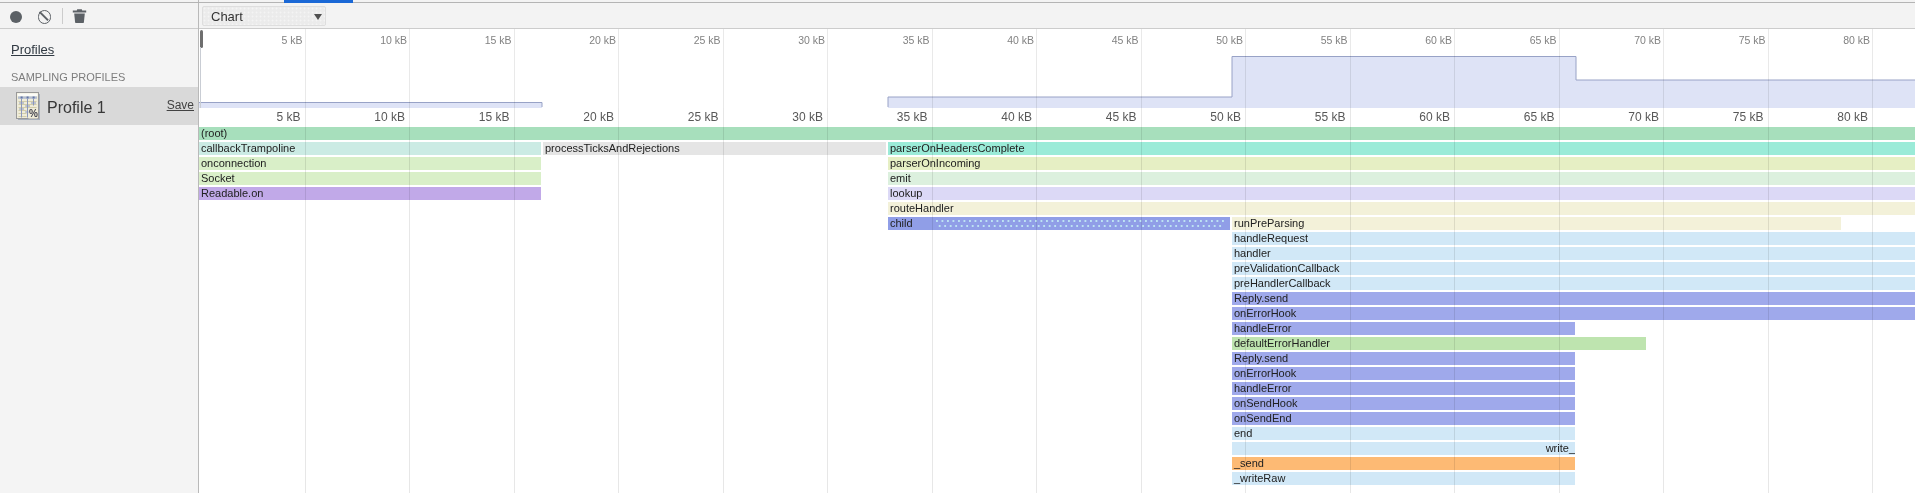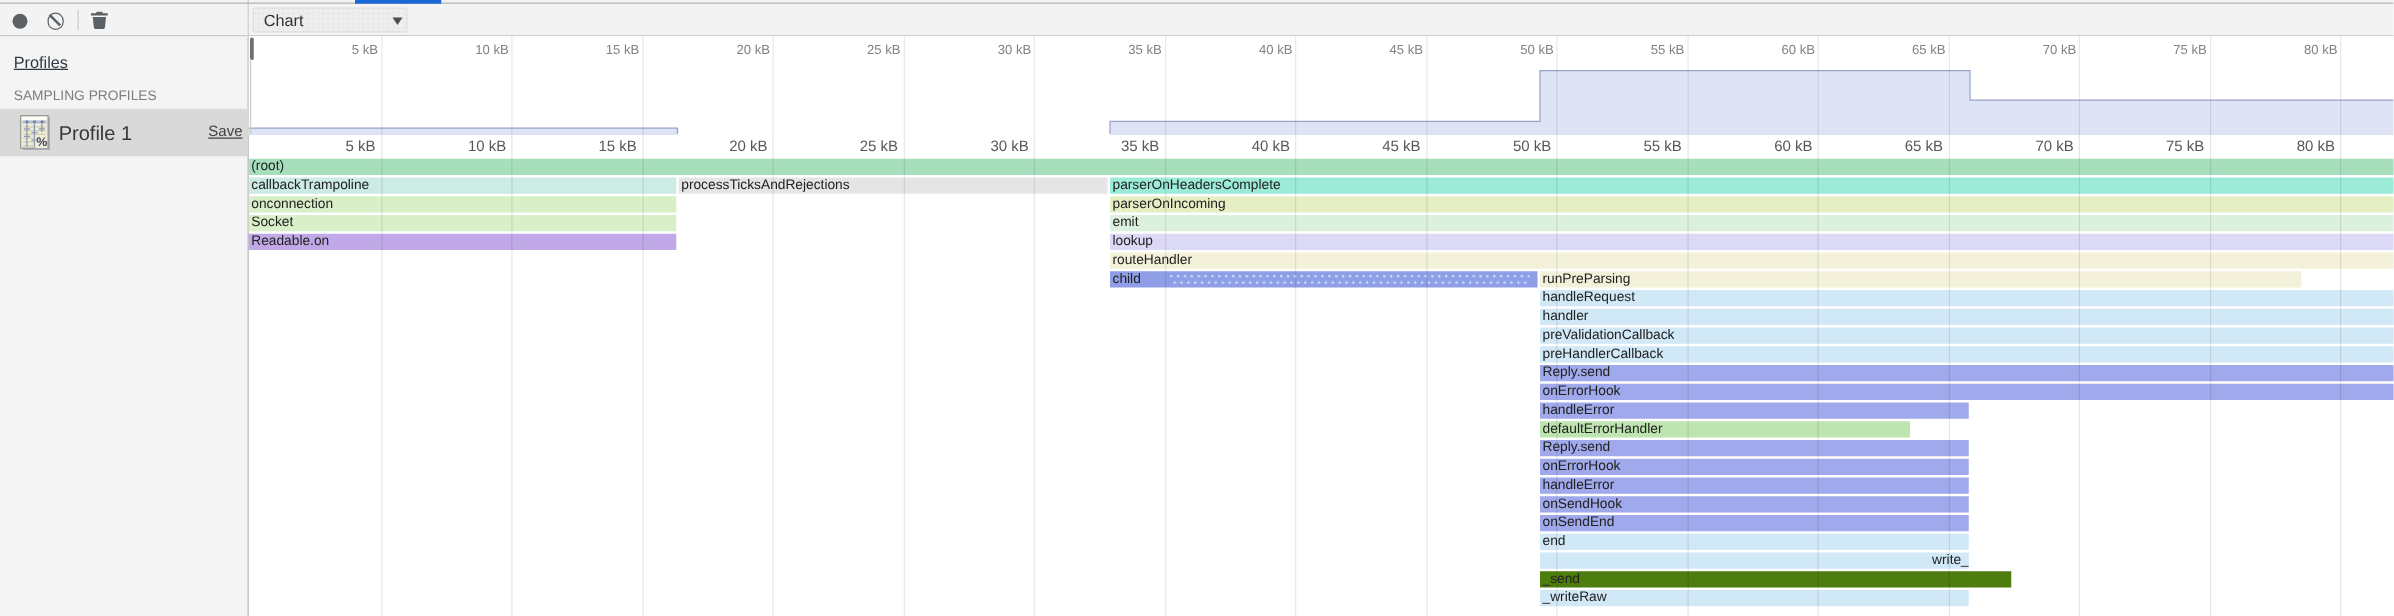--- a/index.html
+++ b/index.html
@@ -190,29 +190,29 @@
           <div class="bar" style="left: 689px; top: 202px; width: 1027px; background: rgb(243, 241, 217);">routeHandler</div>
           <div class="bar" style="left: 689px; top: 217px; width: 342px; background: rgb(144, 158, 231);">child<div style="position: absolute; left: 48px; right: 6px; top: 0px; height: 13px; background-image: radial-gradient(circle at 1px 4px, rgb(188, 227, 243) 0.8px, rgba(0, 0, 0, 0) 1.2px), radial-gradient(circle at 1px 9px, rgb(188, 227, 243) 0.8px, rgba(0, 0, 0, 0) 1.2px); background-size: 5.5px 13px, 5.5px 13px; background-position: 0px 0px, 2.75px 0px;"></div></div>
           <div class="bar" style="left: 1033px; top: 217px; width: 609px; background: rgb(243, 241, 217);">runPreParsing</div>
           <div class="bar" style="left: 1033px; top: 232px; width: 683px; background: rgb(209, 232, 247);">handleRequest</div>
           <div class="bar" style="left: 1033px; top: 247px; width: 737px; background: rgb(209, 232, 247);">handler</div>
           <div class="bar" style="left: 1033px; top: 262px; width: 683px; background: rgb(209, 232, 247);">preValidationCallback</div>
           <div class="bar" style="left: 1033px; top: 277px; width: 683px; background: rgb(209, 232, 247);">preHandlerCallback</div>
           <div class="bar" style="left: 1033px; top: 292px; width: 683px; background: rgb(159, 169, 235);">Reply.send</div>
           <div class="bar" style="left: 1033px; top: 307px; width: 683px; background: rgb(159, 169, 235);">onErrorHook</div>
           <div class="bar" style="left: 1033px; top: 322px; width: 343px; background: rgb(159, 169, 235);">handleError</div>
-          <div class="bar" style="left: 1033px; top: 337px; width: 296px; background: rgb(190, 228, 175);">defaultErrorHandler</div>
+          <div class="bar" style="left: 1033px; top: 337px; width: 414px; background: rgb(190, 228, 175);">defaultErrorHandler</div>
           <div class="bar" style="left: 1033px; top: 352px; width: 343px; background: rgb(159, 169, 235);">Reply.send</div>
           <div class="bar" style="left: 1033px; top: 367px; width: 343px; background: rgb(159, 169, 235);">onErrorHook</div>
           <div class="bar" style="left: 1033px; top: 382px; width: 343px; background: rgb(159, 169, 235);">handleError</div>
           <div class="bar" style="left: 1033px; top: 397px; width: 343px; background: rgb(159, 169, 235);">onSendHook</div>
           <div class="bar" style="left: 1033px; top: 412px; width: 343px; background: rgb(159, 169, 235);">onSendEnd</div>
           <div class="bar" style="left: 1033px; top: 427px; width: 343px; background: rgb(209, 232, 247);">end</div>
           <div class="bar" style="left: 1033px; top: 442px; width: 343px; background: rgb(209, 232, 247); text-align: right;">write_</div>
-          <div class="bar" style="left: 1033px; top: 457px; width: 377px; background: #4d7c0f;">_send</div>
+          <div class="bar" style="left: 1033px; top: 457px; width: 343px; background: #fdba74;">_send</div>
           <div class="bar" style="left: 1033px; top: 472px; width: 343px; background: rgb(209, 232, 247);">_writeRaw</div>
         </div>
       <div id="main-gridlines">
           <div class="gl-main" style="left: 105.5px;"></div>
           <div class="gl-main" style="left: 210px;"></div>
           <div class="gl-main" style="left: 314.5px;"></div>
           <div class="gl-main" style="left: 419px;"></div>
           <div class="gl-main" style="left: 523.5px;"></div>
           <div class="gl-main" style="left: 628px;"></div>
           <div class="gl-main" style="left: 732.5px;"></div>

